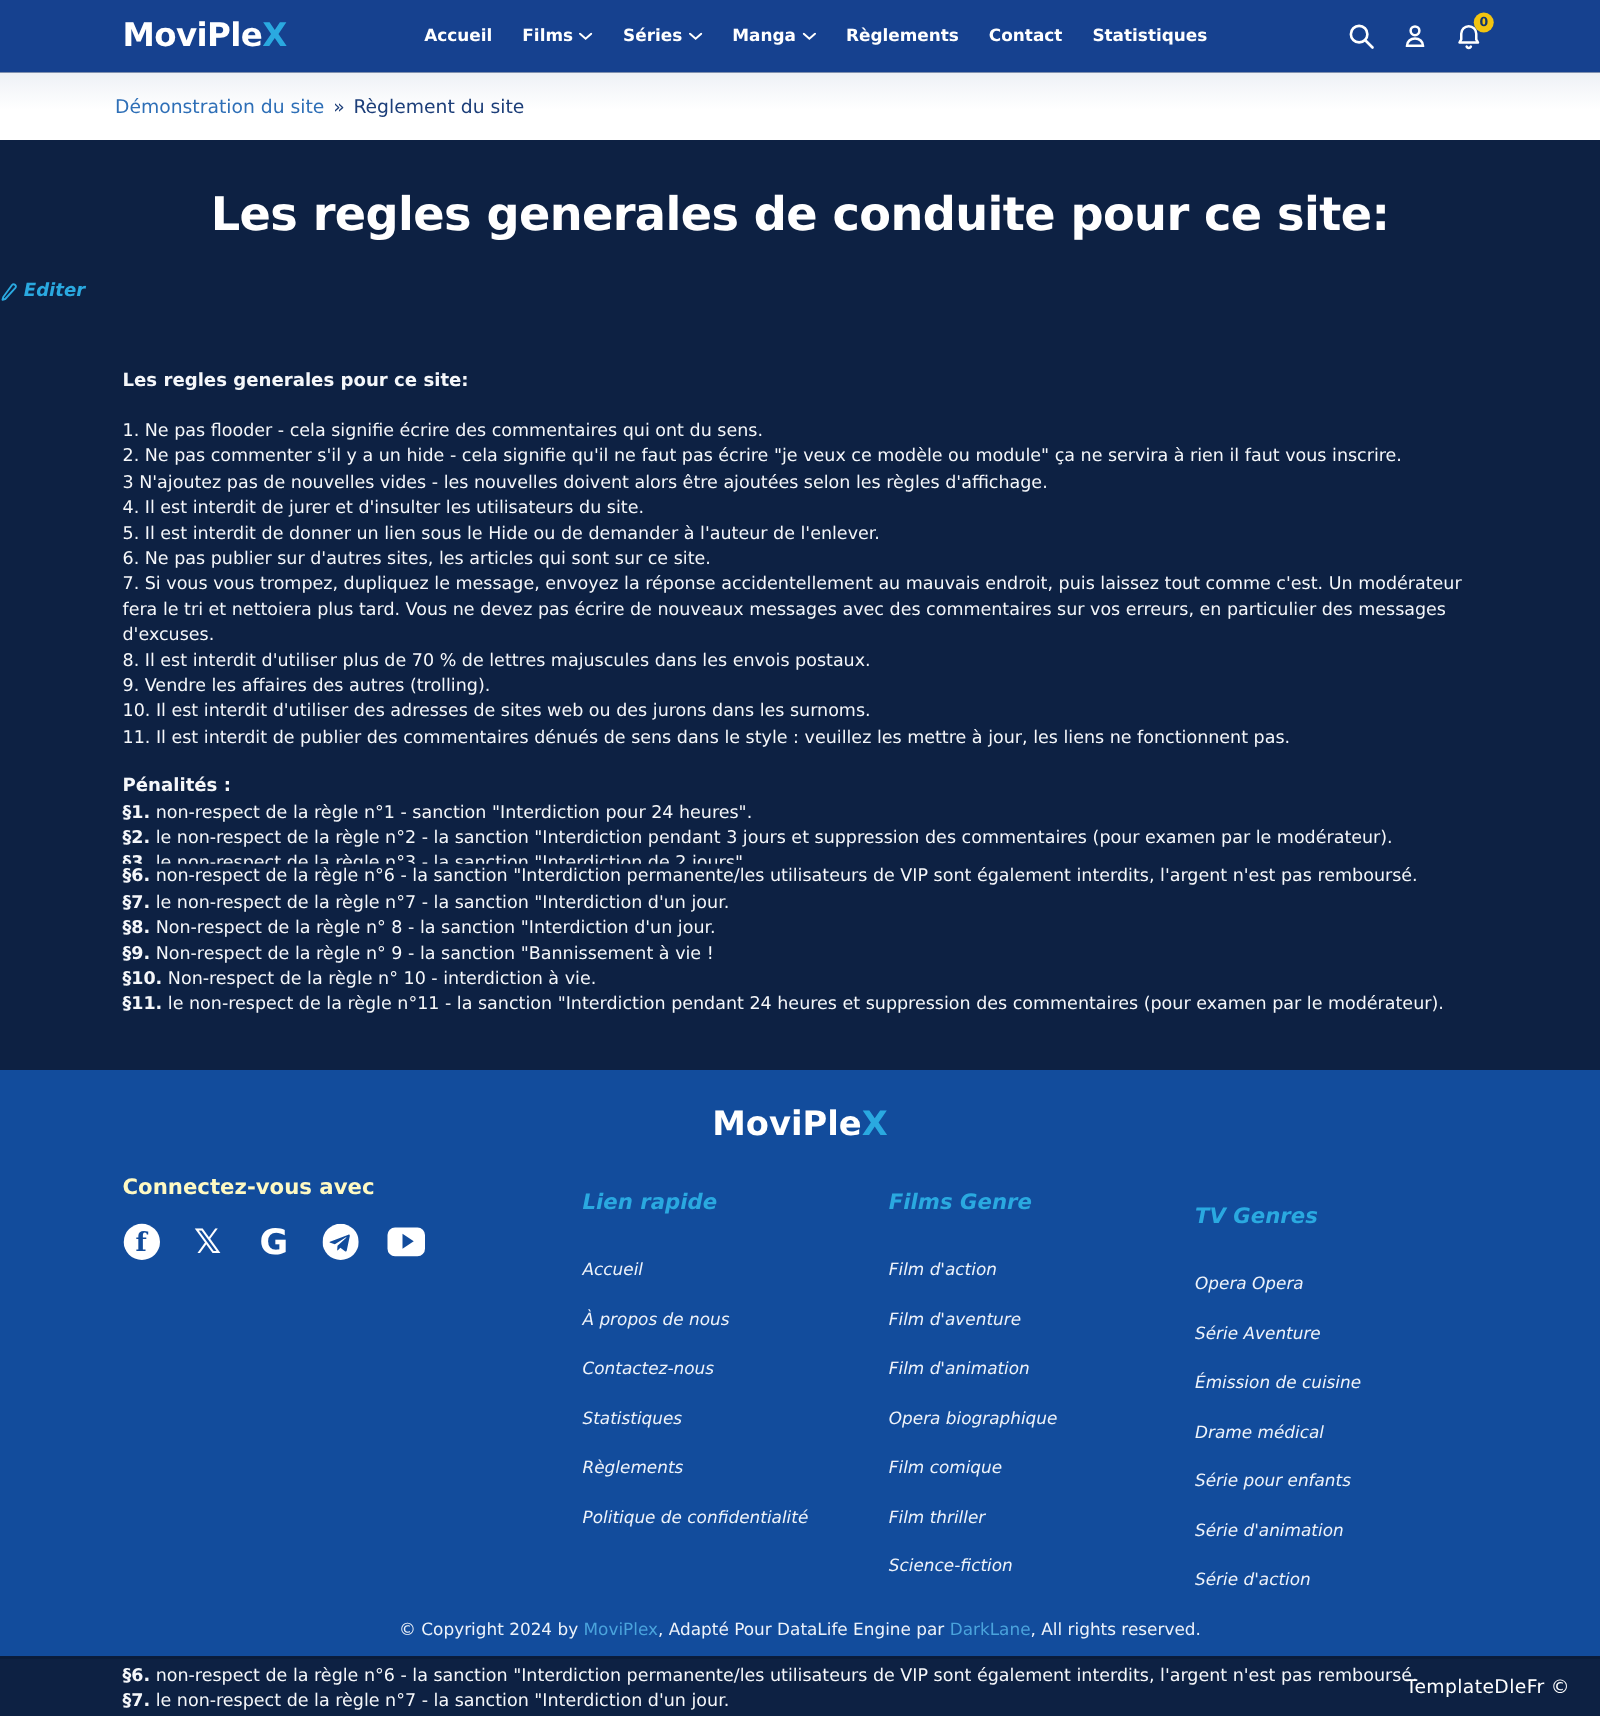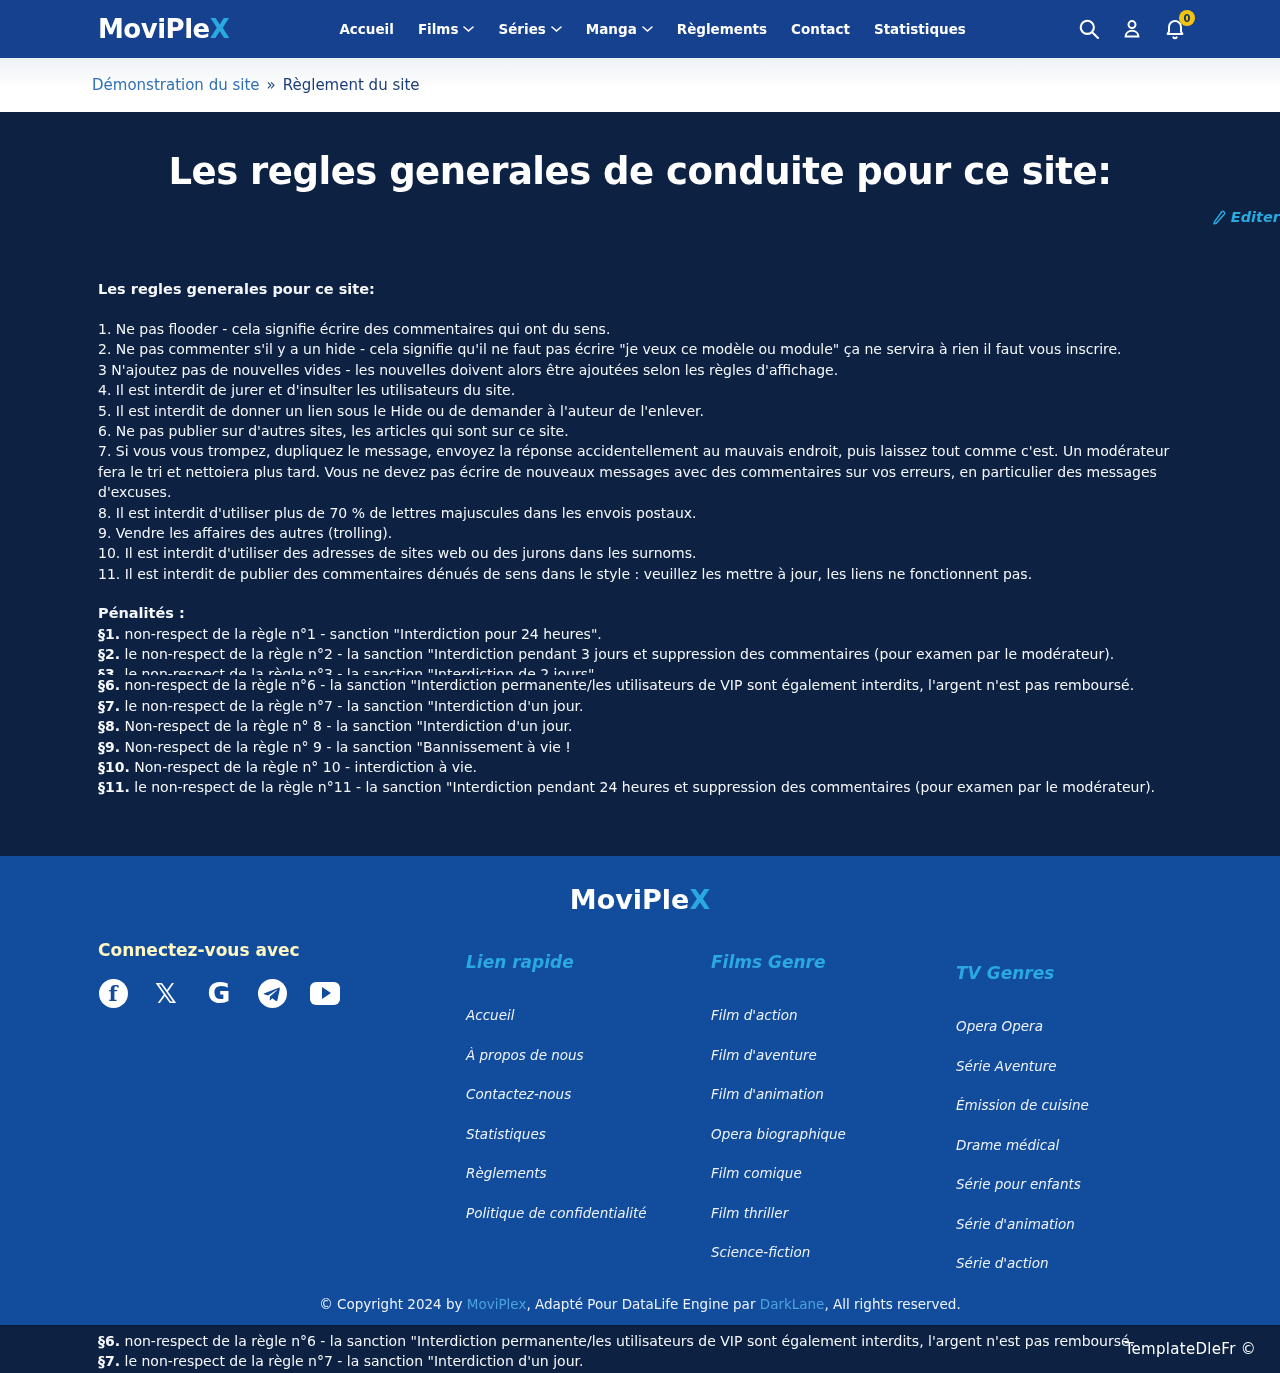--- a/index.html
+++ b/index.html
@@ -40,21 +40,21 @@
     height: 54px; background: linear-gradient(#eef1f6, #ffffff 55%);
     display: flex; align-items: center; padding-left: 92px;
     font-size: 15px; font-weight: 500; gap: 7px;
   }
   .bc-link { color: #2e6fb7; text-decoration: none; cursor: pointer; }
   .bc-sep, .bc-page { color: #1c3e79; }
 
   
   .main { height: 744px; background: #0d2143; padding-top: 38px; }
   .page-title { text-align: center; font-size: 37px; font-weight: bold; letter-spacing: -0.5px; color: #fff; }
-  .edit-row { margin-top: 16px; text-align: right; }
+  .edit-row { margin-top: 32px; text-align: left; }
   .edit-link {
     color: #2aa9e0; font-size: 14.5px; font-weight: bold; font-style: italic;
     text-decoration: none; display: inline-flex; align-items: center; gap: 5px; cursor: pointer;
   }
   .article { margin: 50px 98px 0 98px; font-size: 14px; line-height: 20.4px; color: #f5f7fa; }
   .bold-head { font-weight: bold; font-size: 14.5px; }
   .rules { margin-top: 20px; }
   .rules p { margin: 0; }
   .penalties-head { margin-top: 19px; }
   .penalties { }

